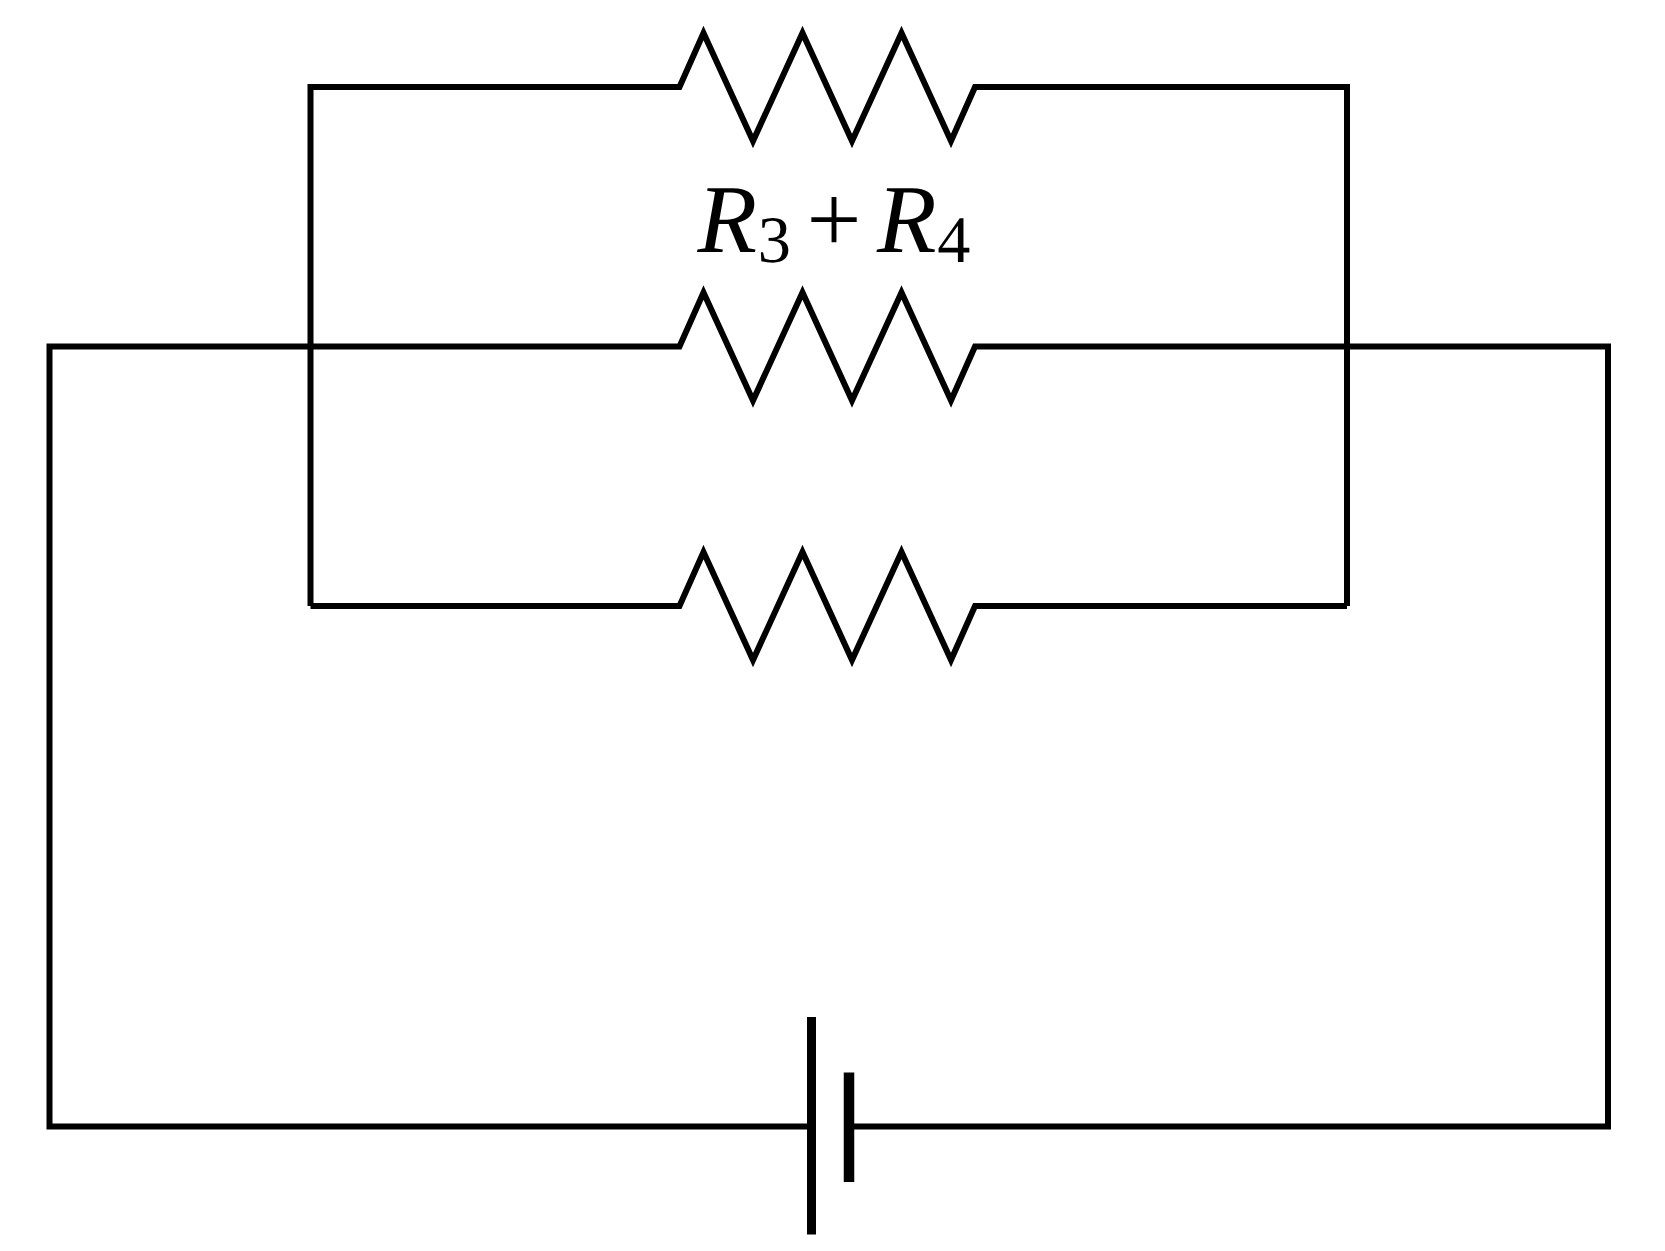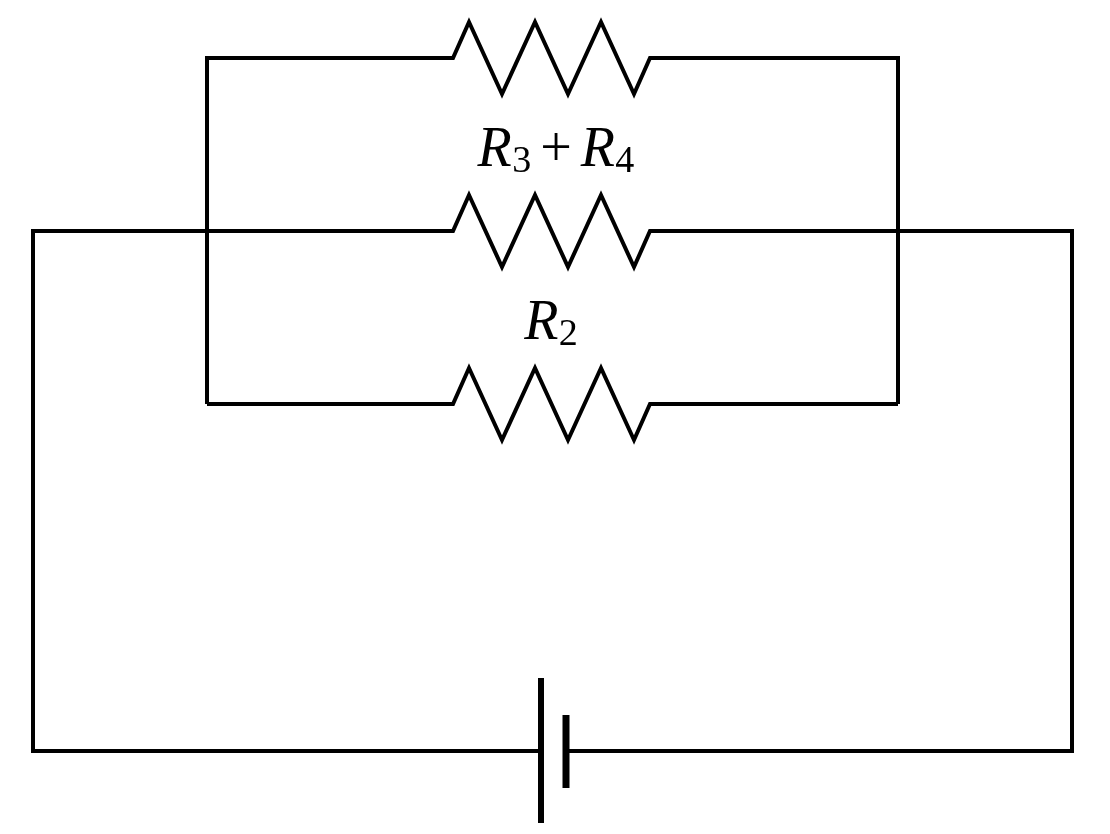--- a/index.html
+++ b/index.html
@@ -29,21 +29,21 @@
     stroke-linecap: butt;
   }
   .plate {
     stroke: var(--ink, #000000);
     stroke-linecap: butt;
   }
   .clabel {
     position: absolute;
     transform: translate(-50%, -50%);
     font-style: italic;
-    font-size: 56px;
+    font-size: 65px;
     line-height: 1;
     color: var(--ink, #000000);
     white-space: nowrap;
   }
   .clabel .sub {
     font-style: normal;
     font-size: 0.68em;
     vertical-align: -0.16em;
     margin-left: 0.01em;
   }
@@ -66,18 +66,15 @@
     <path class="wire" d="M 541 751 L 33 751 L 33 231 L 453 231 L 469 195 L 502 267 L 535 195 L 568 267 L 601 195 L 634 267 L 650 231 L 1072 231 L 1072 751 L 566 751"></path>
 
     <line class="plate" x1="541" y1="678" x2="541" y2="823" stroke-width="6"></line>
     <line class="plate" x1="566" y1="715" x2="566" y2="788" stroke-width="7"></line>
   </svg>
 
   <div class="clabel" style="left:556px; top:149px;">
     <span>R</span><span class="sub">3</span><span class="op">+</span><span>R</span><span class="sub">4</span>
   </div>
 
-  <div class="clabel" style="left:551px; top:322px;">
-    <span>R</span><span class="sub">2</span>
-  </div>
 
 
 </div>
 
 </body></html>

